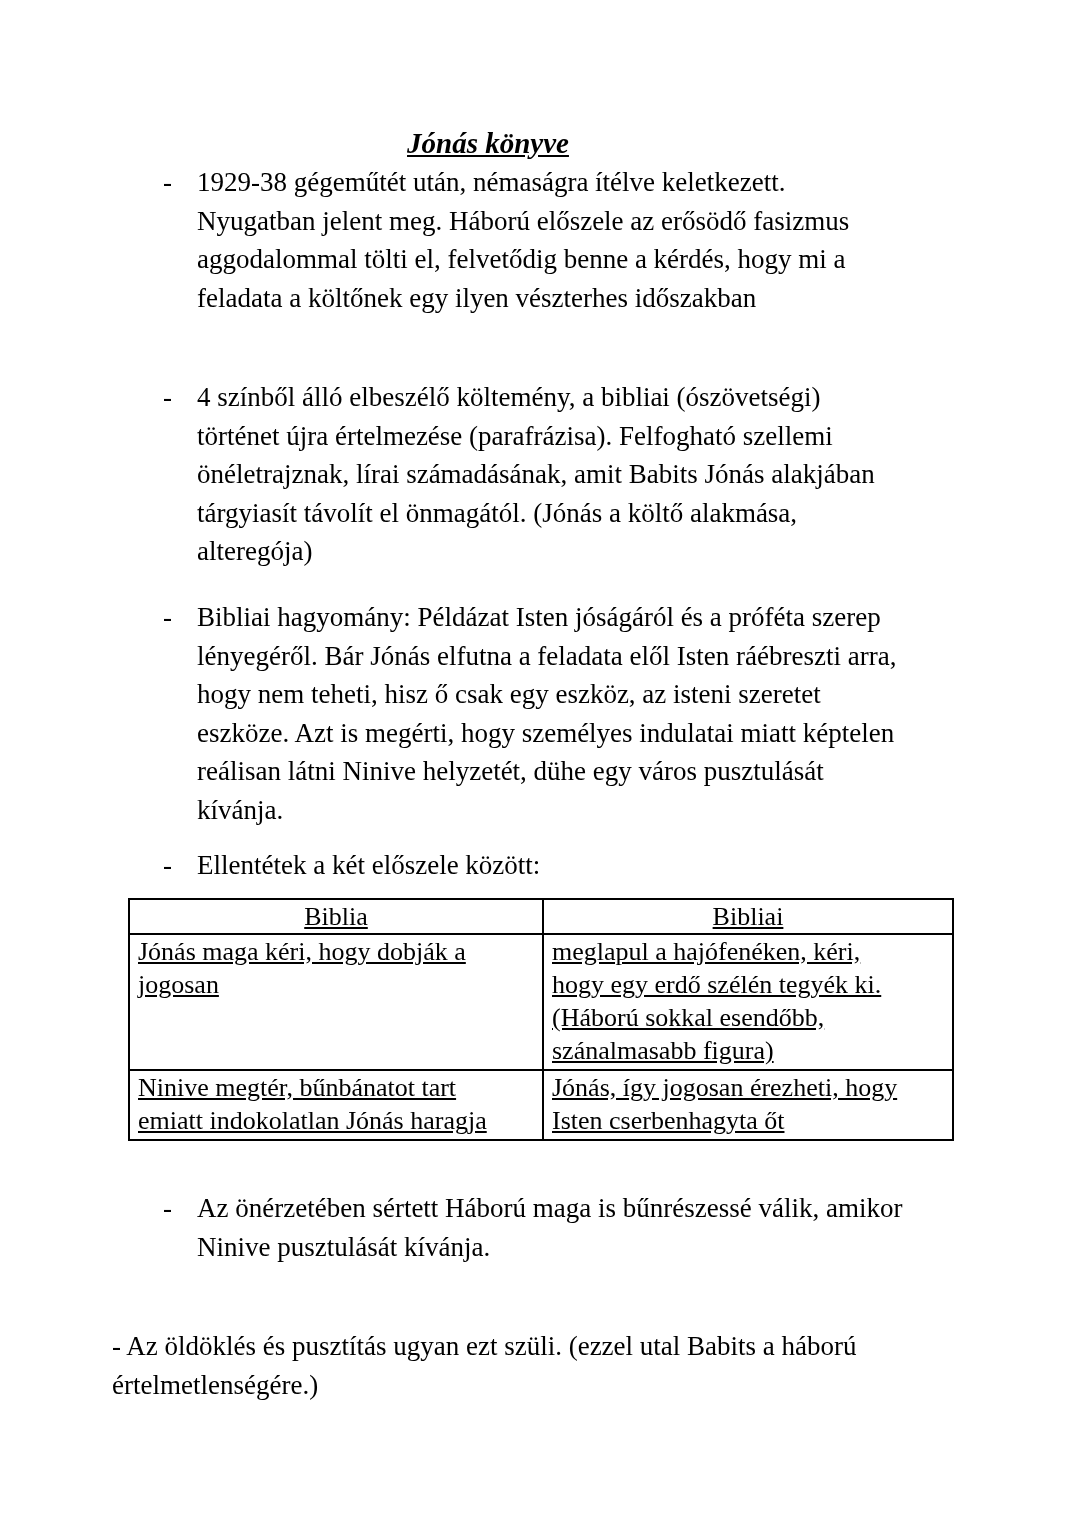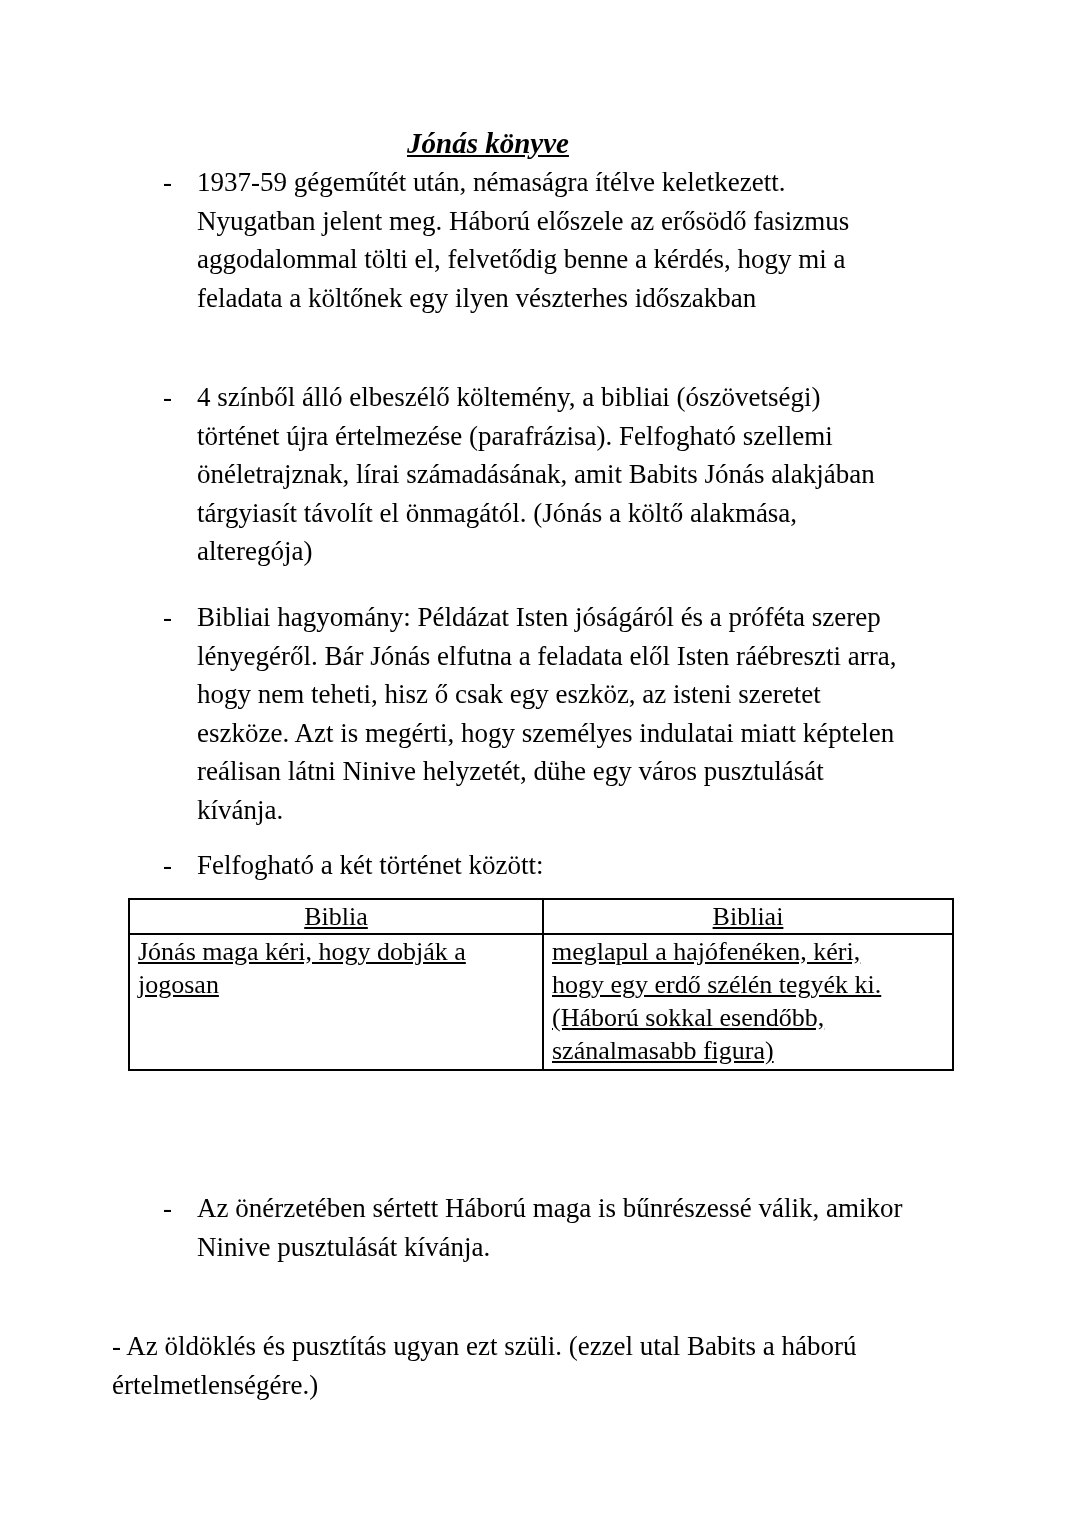--- a/index.html
+++ b/index.html
@@ -85,21 +85,21 @@
 </style>
 </head>
 <body>
 
 <div class="page">
 
   <div class="doc-title">Jónás könyve</div>
 
   <div class="bullet" style="top:163px">
     <span class="dash">-</span>
-    <div class="btext">1937-59 gégeműtét után, némaságra ítélve keletkezett.
+    <div class="btext">1929-38 gégeműtét után, némaságra ítélve keletkezett.
 Nyugatban jelent meg. Háború előszele az erősödő fasizmus
 aggodalommal tölti el, felvetődig benne a kérdés, hogy mi a
 feladata a költőnek egy ilyen vészterhes időszakban</div>
   </div>
 
   <div class="bullet" style="top:378px">
     <span class="dash">-</span>
     <div class="btext">4 színből álló elbeszélő költemény, a bibliai (ószövetségi)
 történet újra értelmezése (parafrázisa). Felfogható szellemi
 önéletrajznak, lírai számadásának, amit Babits Jónás alakjában
@@ -112,21 +112,21 @@
     <div class="btext">Bibliai hagyomány: Példázat Isten jóságáról és a próféta szerep
 lényegéről. Bár Jónás elfutna a feladata elől Isten ráébreszti arra,
 hogy nem teheti, hisz ő csak egy eszköz, az isteni szeretet
 eszköze. Azt is megérti, hogy személyes indulatai miatt képtelen
 reálisan látni Ninive helyzetét, dühe egy város pusztulását
 kívánja.</div>
   </div>
 
   <div class="bullet" style="top:846px">
     <span class="dash">-</span>
-    <div class="btext">Felfogható a két történet között:</div>
+    <div class="btext">Ellentétek a két előszele között:</div>
   </div>
 
   <table class="cmp-table">
     <colgroup>
       <col class="col-biblia">
       <col class="col-babits">
     </colgroup>
     <thead>
       <tr>
         <th>Biblia</th>
@@ -135,20 +135,26 @@
     </thead>
     <tbody>
       <tr>
         <td>Jónás maga kéri, hogy dobják a
 jogosan</td>
         <td>meglapul a hajófenéken, kéri,
 hogy egy erdő szélén tegyék ki.
 (Háború sokkal esendőbb,
 szánalmasabb figura)</td>
       </tr>
+      <tr>
+        <td>Ninive megtér, bűnbánatot tart
+emiatt indokolatlan Jónás haragja</td>
+        <td>Jónás, így jogosan érezheti, hogy
+Isten cserbenhagyta őt</td>
+      </tr>
     </tbody>
   </table>
 
   <div class="bullet" style="top:1189px">
     <span class="dash">-</span>
     <div class="btext">Az önérzetében sértett Háború maga is bűnrészessé válik, amikor
 Ninive pusztulását kívánja.</div>
   </div>
 
   <div class="closing">- Az öldöklés és pusztítás ugyan ezt szüli. (ezzel utal Babits a háború

